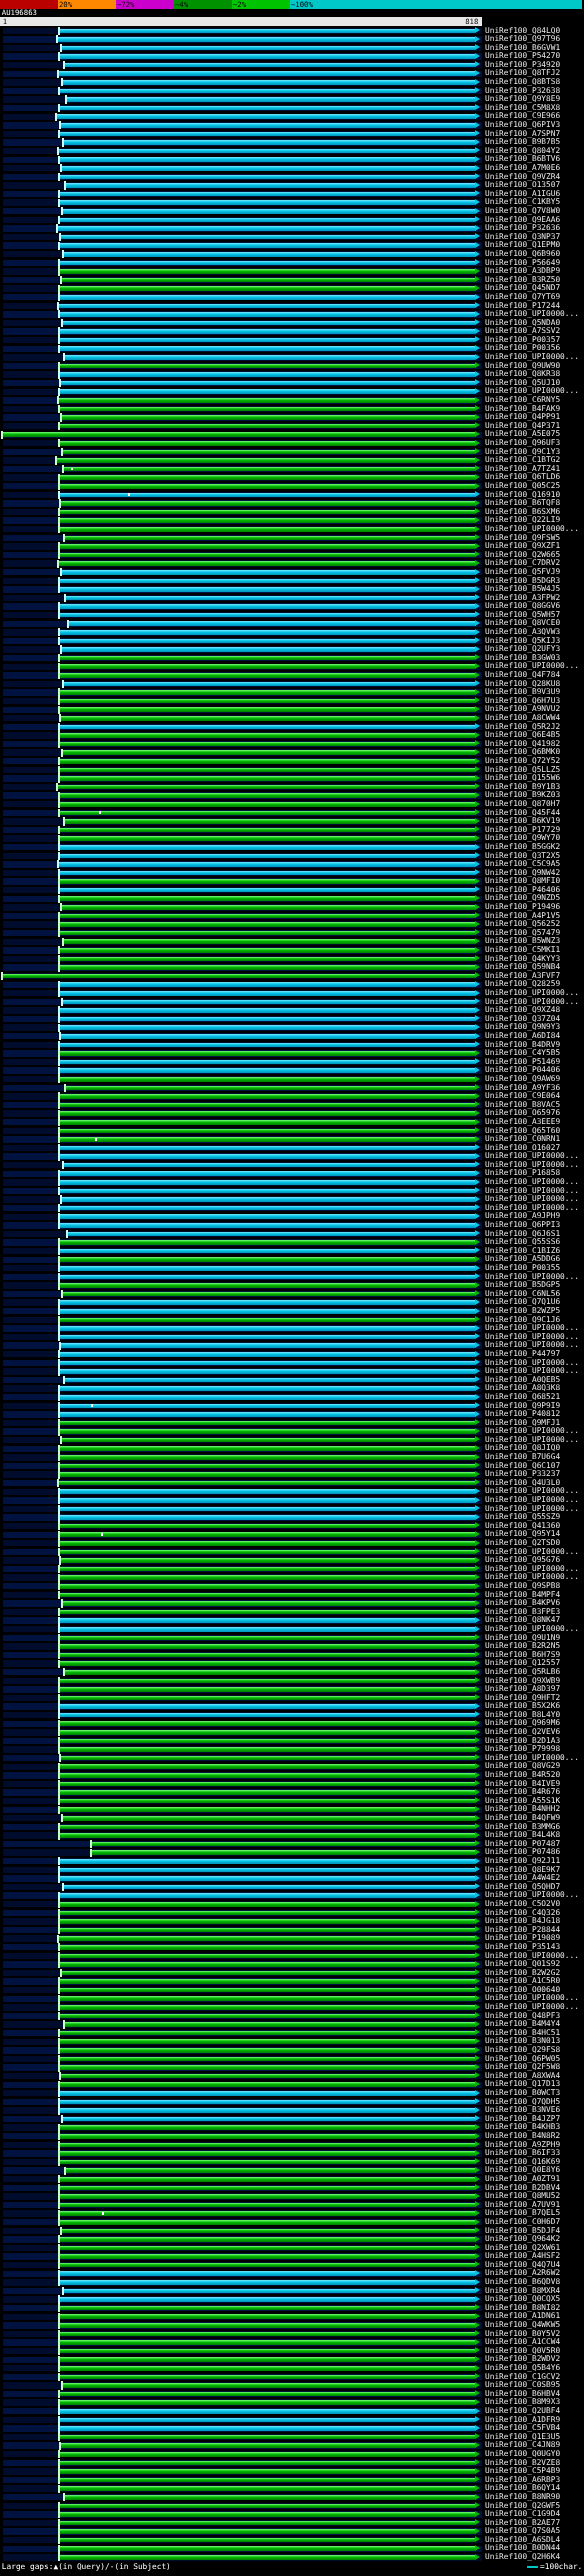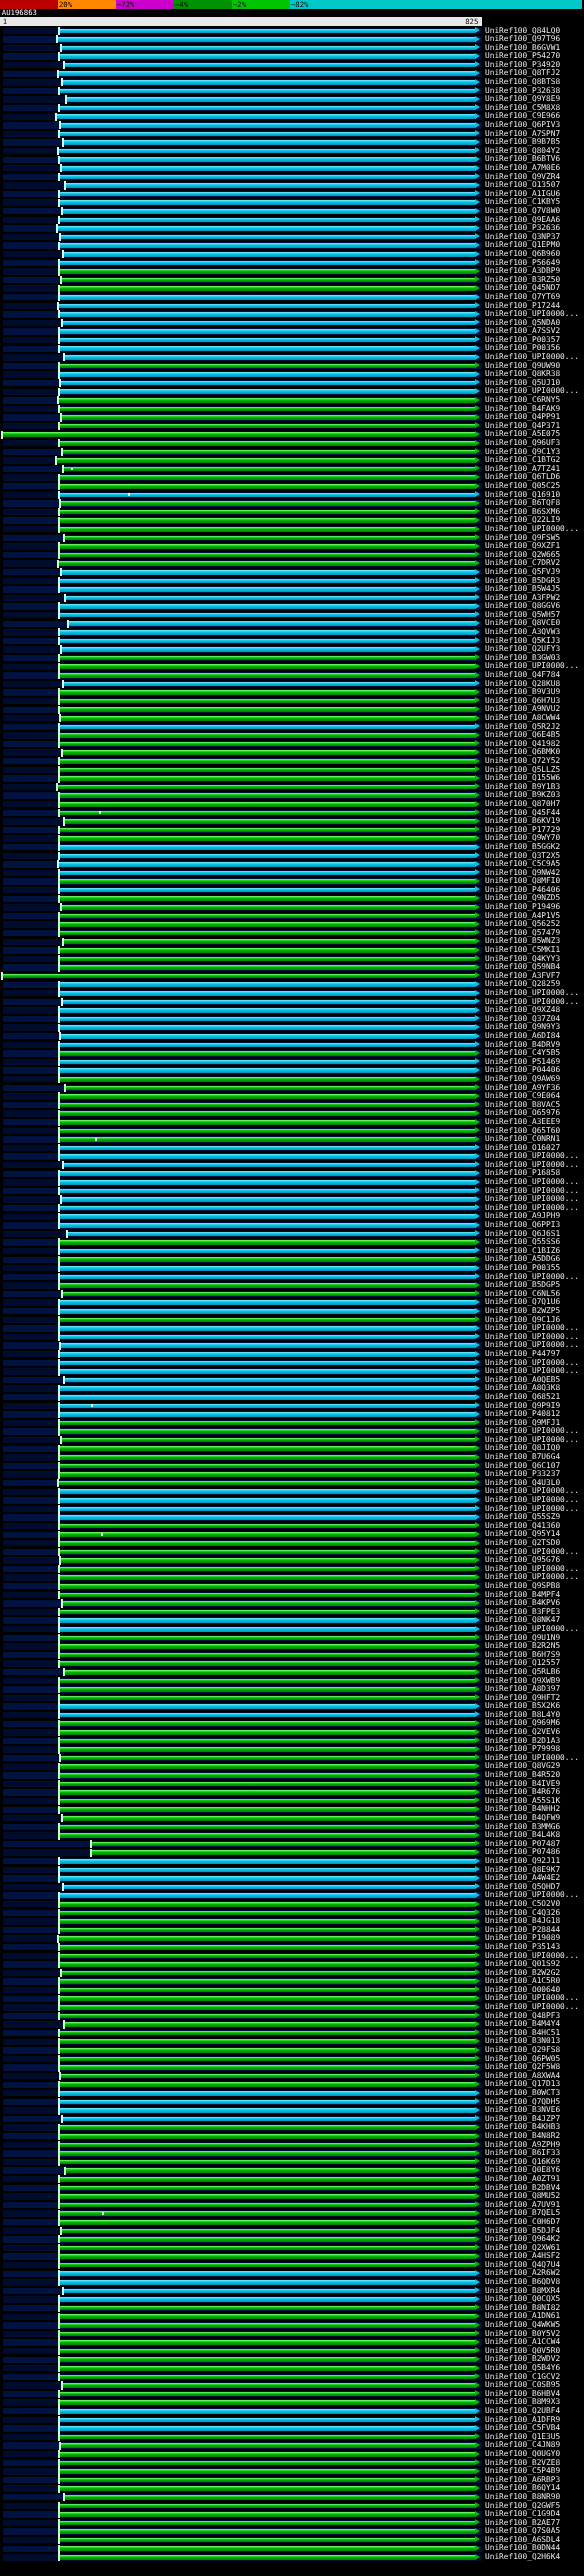--- a/index.html
+++ b/index.html
@@ -51,27 +51,27 @@
       <div class="seg" style="width: 58px; background: rgb(204, 0, 204);">
         <span class="slabel">~72%</span>
       </div>
       <div class="seg" style="width: 58px; background: rgb(0, 145, 0);">
         <span class="slabel">~4%</span>
       </div>
       <div class="seg" style="width: 58px; background: rgb(0, 196, 0);">
         <span class="slabel">~2%</span>
       </div>
       <div class="seg" style="width: 292px; background: rgb(0, 200, 200);">
-        <span class="slabel">~82%</span>
+        <span class="slabel">~100%</span>
       </div>
     </div>
   <div class="qname">AU196863</div>
   <div class="ruler">
     <span class="rstart">1</span>
-    <span class="rend">825</span>
+    <span class="rend">818</span>
   </div>
   <div id="rows">
       <div class="row">
         <div class="band"></div>
         <div class="bar cyan" style="left: 60px; width: 415px;"></div>
         <div class="tick cyan" style="left: 58px;"></div>
         <div class="arrow cyan" style="left: 475px;"></div>
         <div class="lbl">UniRef100_Q84LQ0</div>
       </div>
       <div class="row">
@@ -2133,14 +2133,18 @@
         <div class="lbl">UniRef100_B0DN44</div>
       </div>
       <div class="row">
         <div class="band"></div>
         <div class="bar green" style="left: 60px; width: 415px;"></div>
         <div class="tick green" style="left: 58px;"></div>
         <div class="arrow green" style="left: 475px;"></div>
         <div class="lbl">UniRef100_Q2H6K4</div>
       </div>
     </div>
+  <div class="footer">
+    <span class="lgaps">Large gaps:▲(in Query)/-(in Subject)</span>
+    <span class="lunit"><span class="unitbar" style="background: rgb(0, 200, 200);"></span><span>=100char.</span></span>
+  </div>
 </div>
 
 
 </body></html>

